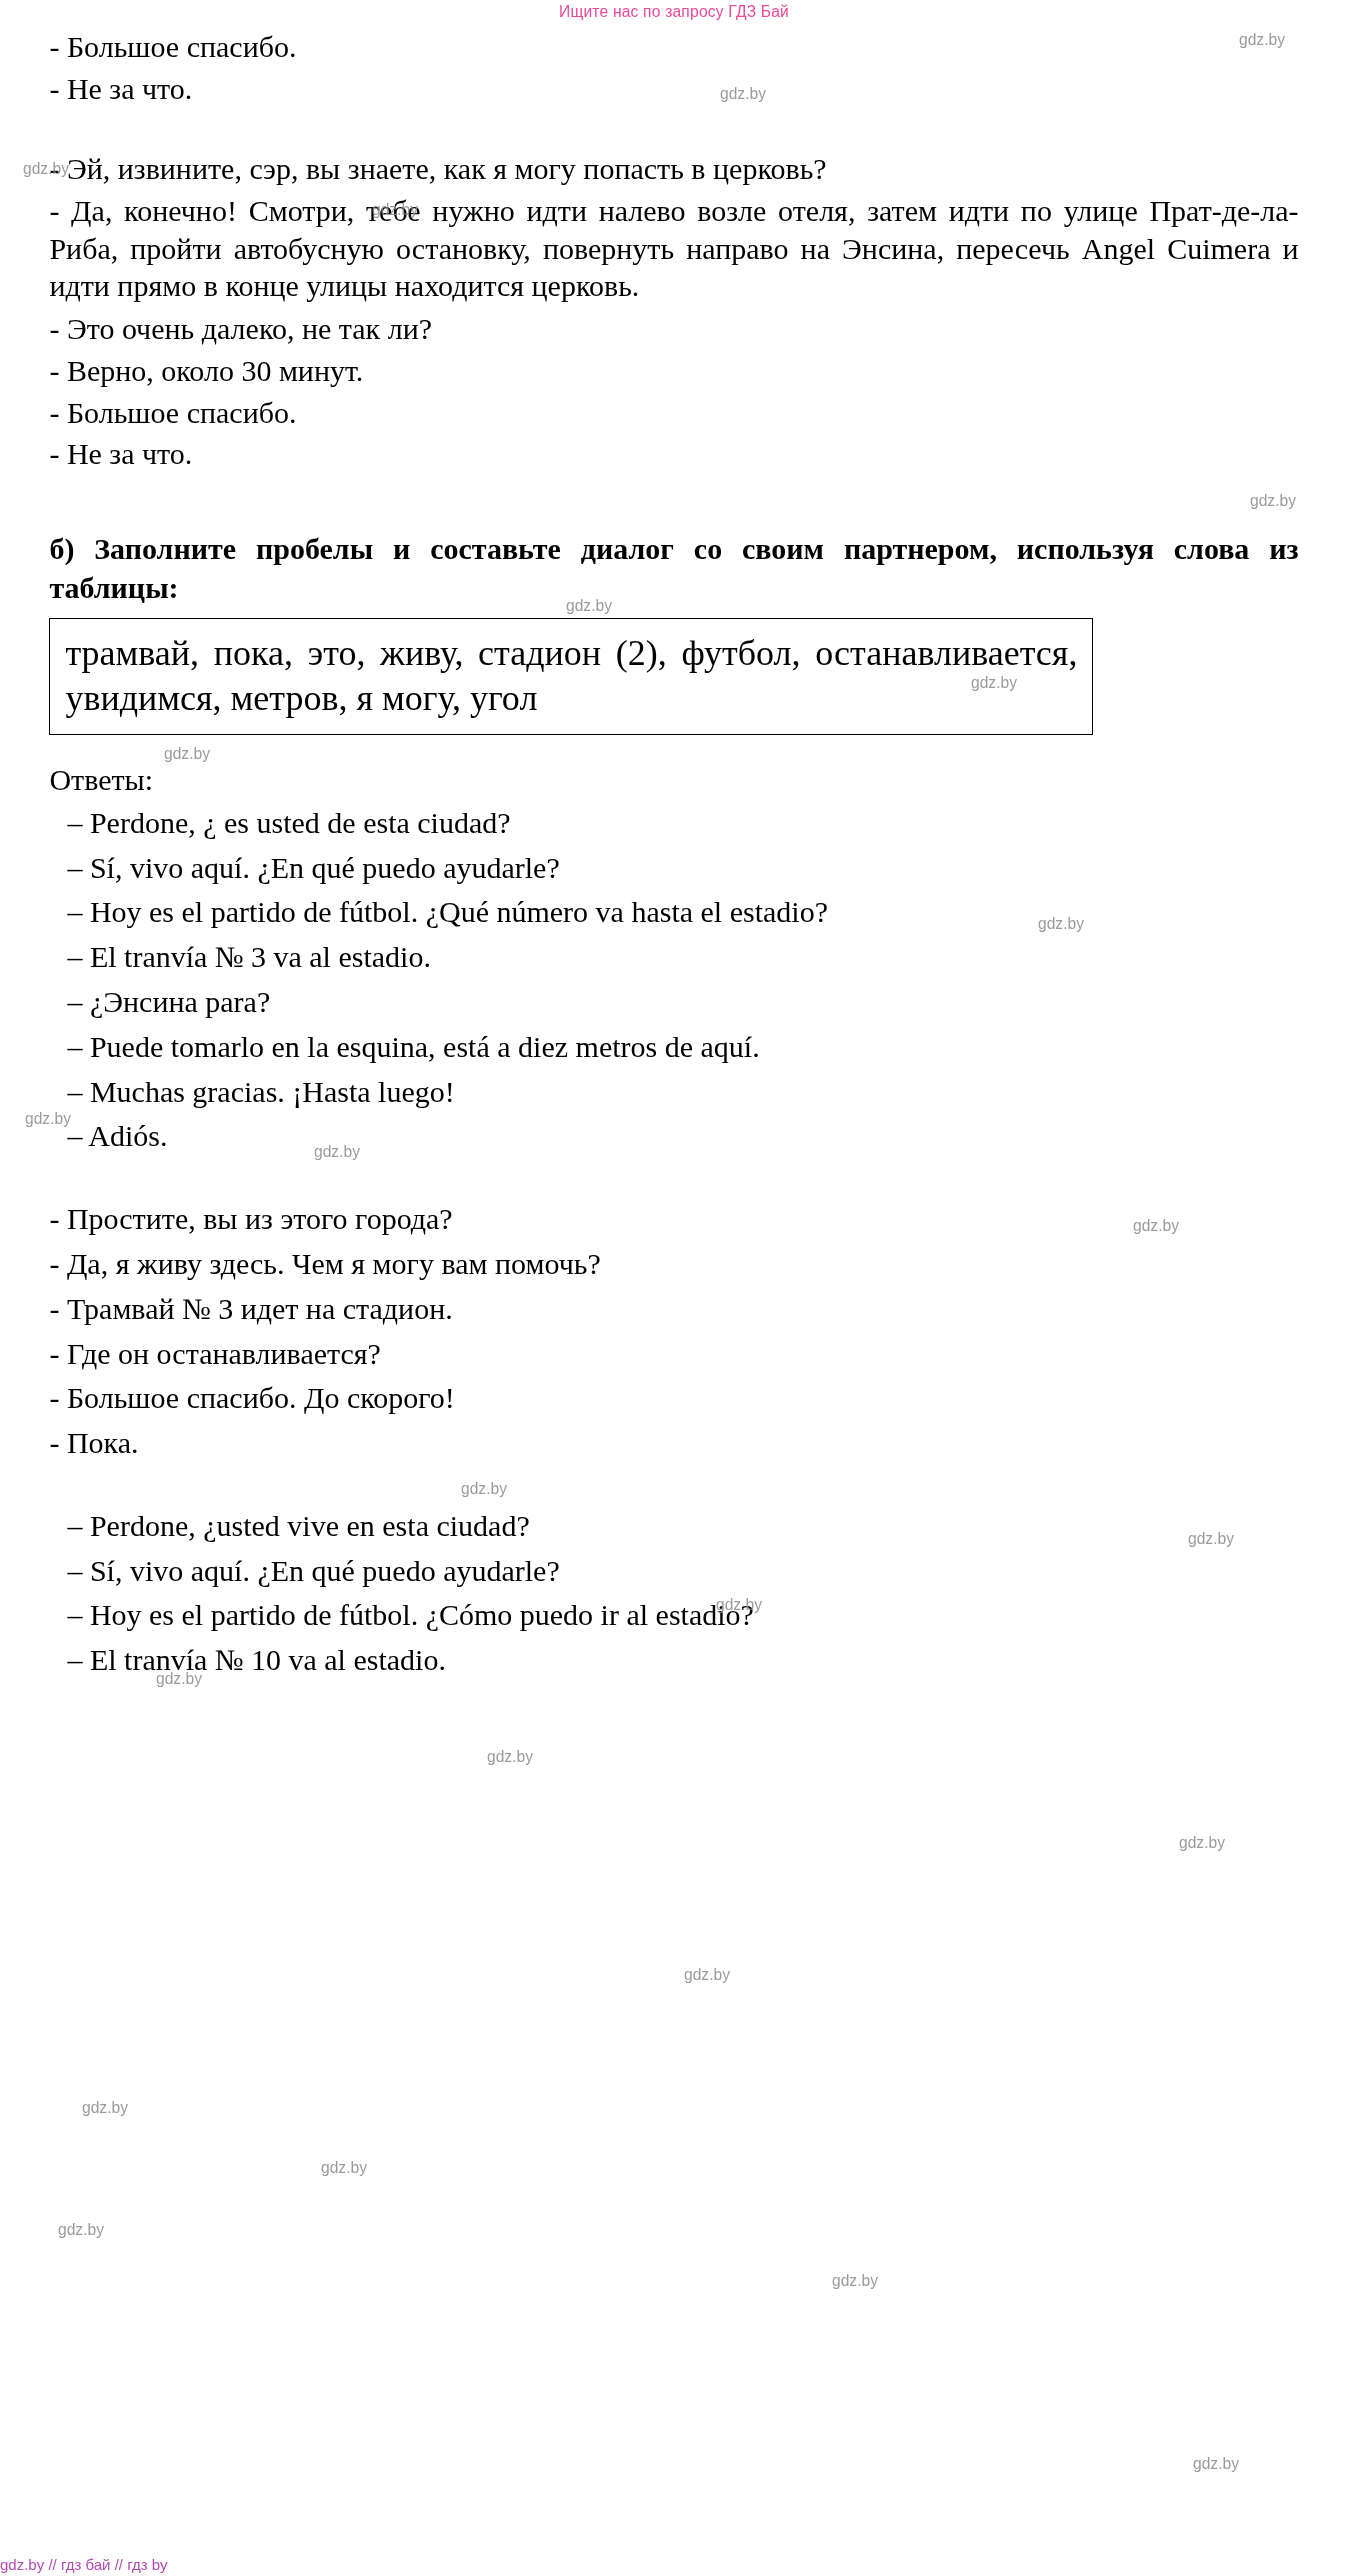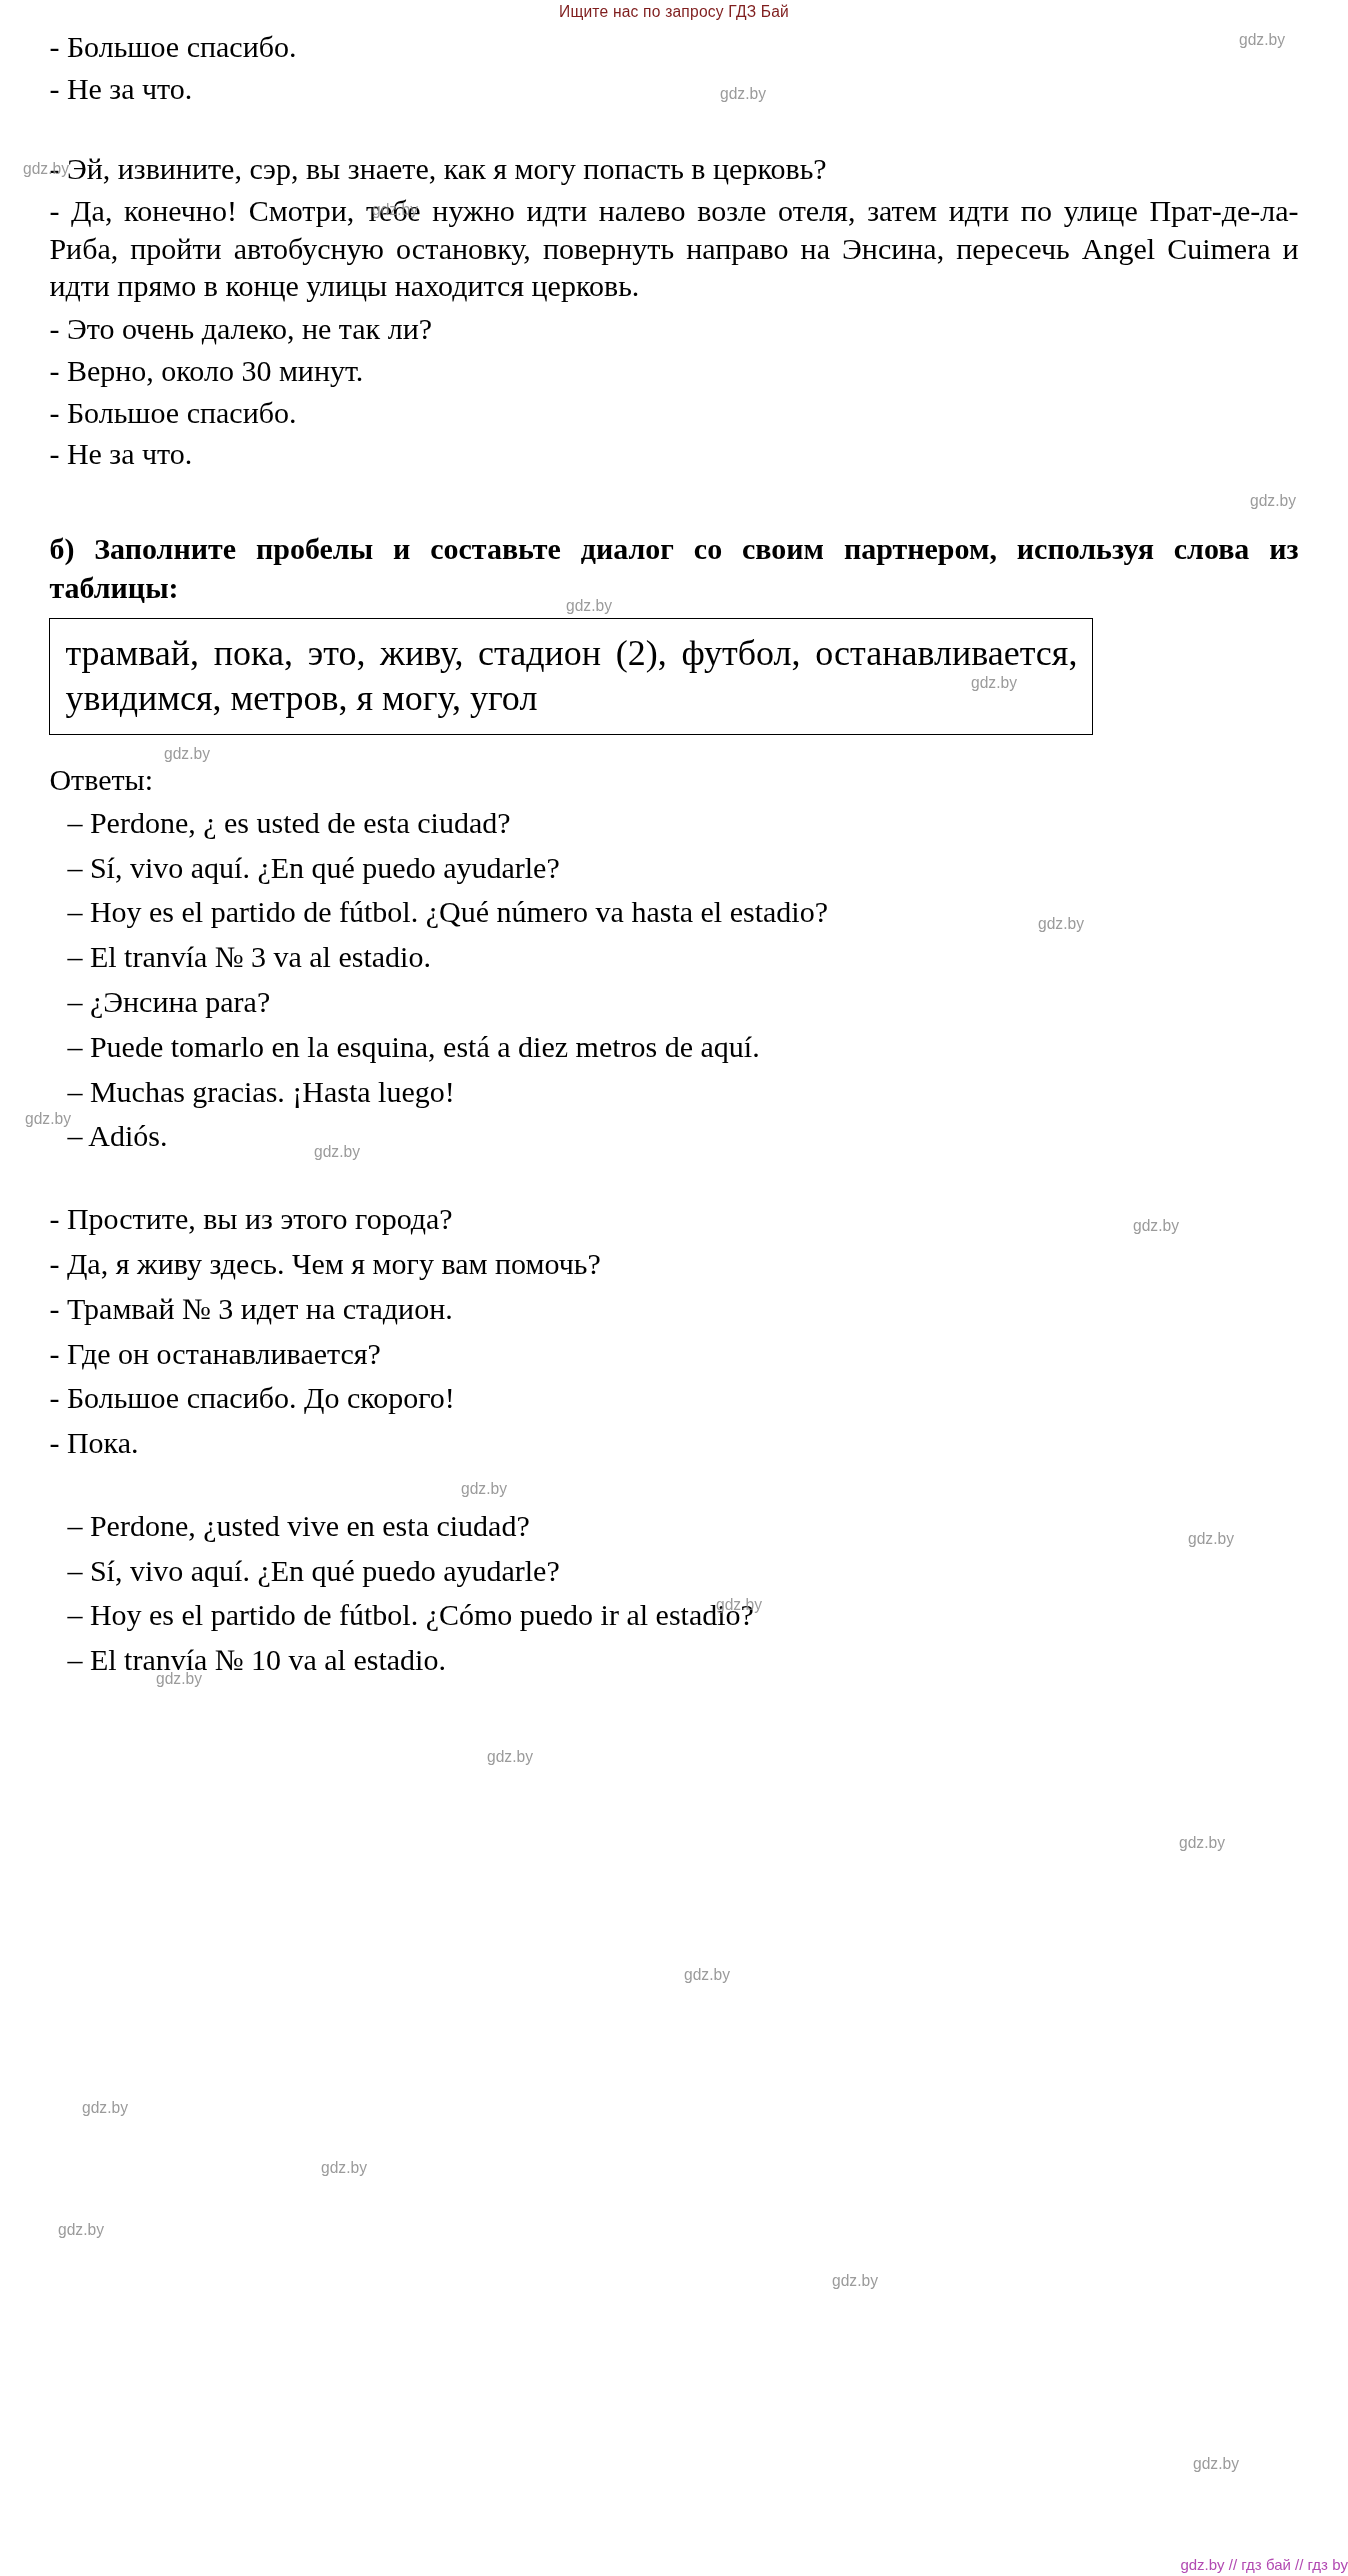--- a/index.html
+++ b/index.html
@@ -16,21 +16,21 @@
     position: relative;
   }
   .page {
     position: relative;
     width: 1348px;
     min-height: 2576px;
     padding: 0 33px;
   }
   .top-banner {
     text-align: center;
-    color: #7f1d1d;
+    color: #ec4899;
     font-family: "Liberation Sans", sans-serif;
     font-size: 15.6px;
     padding-top: 3.3px;
     letter-spacing: 0.2px;
   }
   .content {
     padding: 8.2px 16.4px 0 16.4px;
   }
   .line {
     font-size: 30px;
@@ -78,21 +78,21 @@
   .ru-line {
     font-size: 30px;
     line-height: 1.22;
     margin: 0 0 8.2px 0;
   }
   .footer {
     position: absolute;
     bottom: 3.3px;
     left: 0;
     width: 100%;
-    text-align: right;
+    text-align: left;
     color: #b24ab2;
     font-family: "Liberation Sans", sans-serif;
     font-size: 15px;
   }
   .footer .sep { color: #b24ab2; }
   .wm {
     position: absolute;
     color: #8a8a8a;
     font-family: "Liberation Sans", sans-serif;
     font-size: 15.6px;

